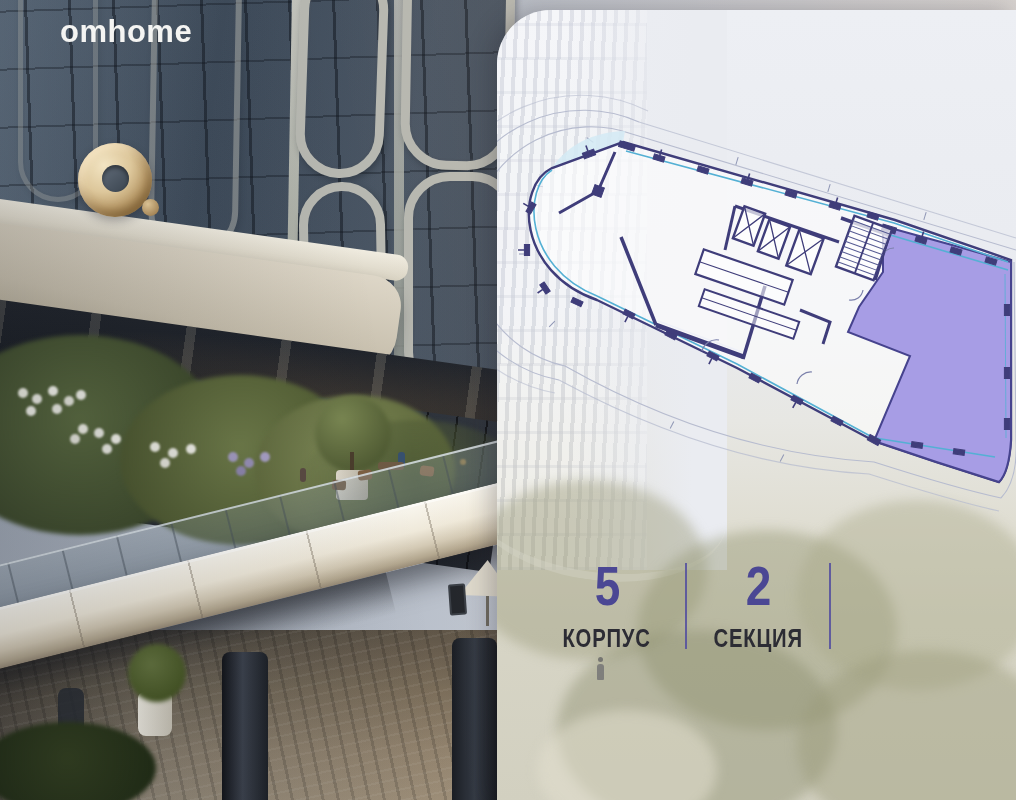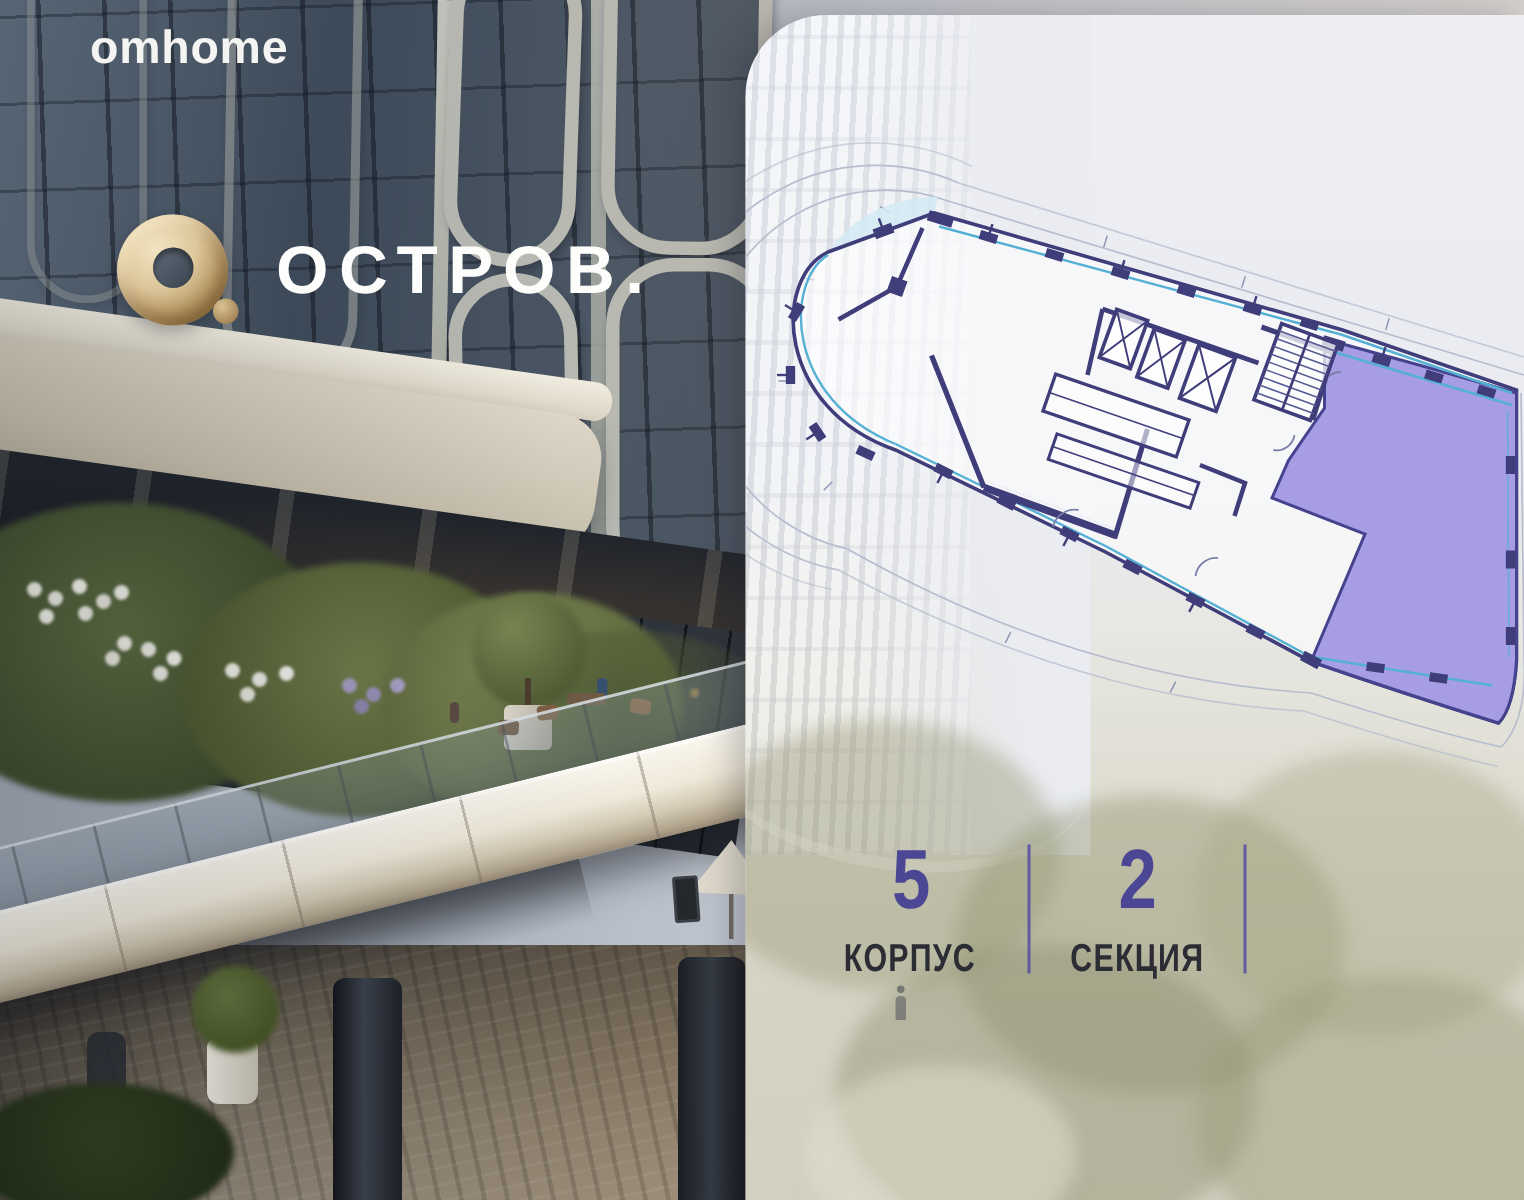--- a/index.html
+++ b/index.html
@@ -204,21 +204,20 @@
     <div class="menuboard"></div>
     <div class="warm"></div>
   </div>
 
   <div class="brand">omhome</div>
   <div class="logo">
     <span class="torus">
       <span class="hole"></span>
     </span>
     <span class="golddot"></span>
-    <span class="logotext">ОСТРОВ.</span>
   </div>
 
   <aside class="panel">
     <div class="wash-tower"></div>
     <div class="wash-fade"></div>
     <div class="wash-arc"></div>
     <div class="wblob wb1"></div>
     <div class="wblob wb2"></div>
     <div class="wblob wb3"></div>
     <div class="wblob wb4"></div>

